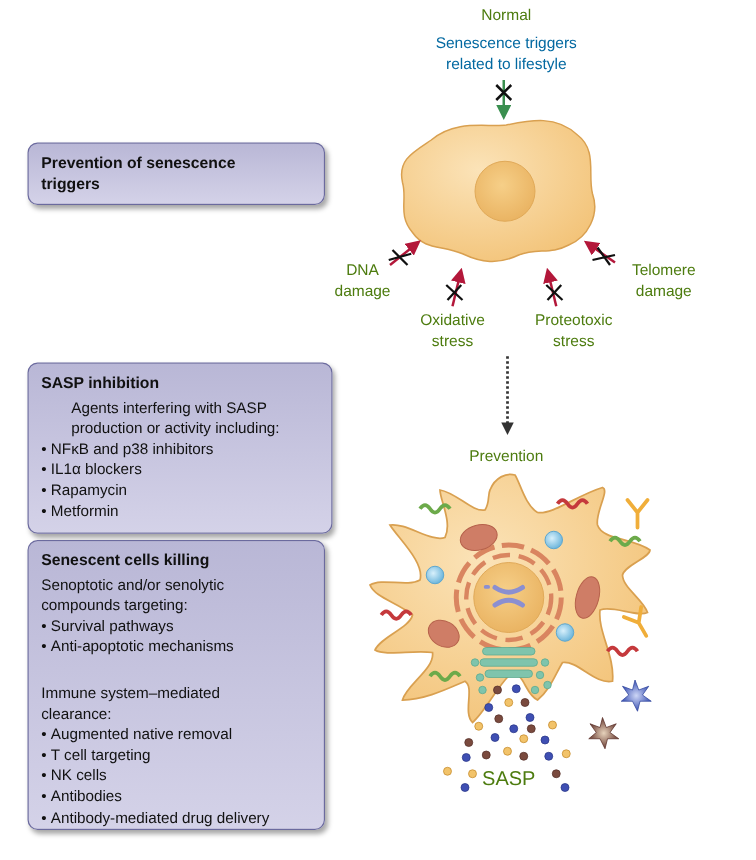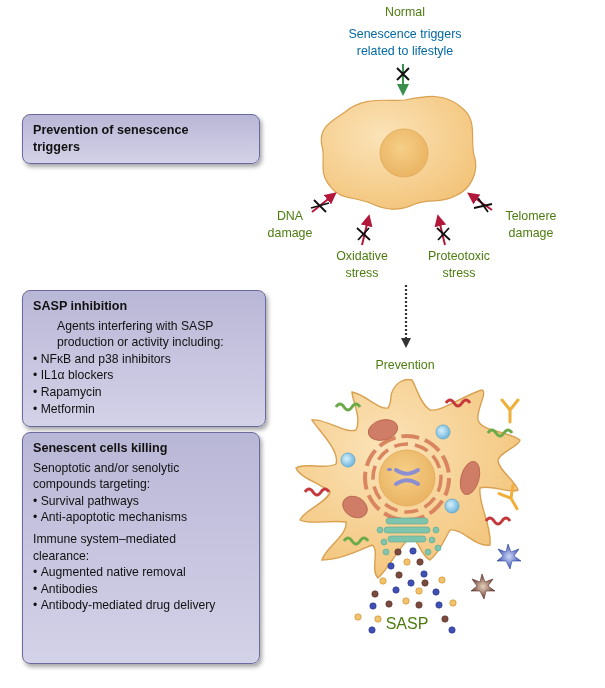--- a/index.html
+++ b/index.html
@@ -8,21 +8,21 @@
   .box {
     position: absolute; box-sizing: border-box;
     border: 1.5px solid #6b6a9e; border-radius: 8px;
     background: linear-gradient(180deg, #b9b7d6 0%, #d4d2e8 100%);
     box-shadow: 2px 3px 4px rgba(0,0,0,0.35);
     padding: 7px 10px 6px 10px;
     font-size: 12.2px; line-height: 16.6px;
   }
   .box .title { font-weight: bold; font-size: 12.6px; margin-bottom: 3px; }
   .box .para { margin-top: 2px; }
-  .box .para + .para { margin-top: 5px; }
+  .box .para + .para { margin-top: 20px; }
   .box ul { list-style: none; margin: 0; padding: 0; }
   .box li::before { content: "\2022\00a0"; }
   .lbl { position: absolute; text-align: center; font-size: 12.4px; line-height: 16.5px; }
   .red { color: #4d7c0f; }
   .green { color: #0369a1; }
   .black { color: #4d7c0f; }
   svg.art { position: absolute; left: 0; top: 0; }
 </style>
 </head>
 <body>
@@ -48,20 +48,22 @@
     <div style="width:165px;">Senoptotic and/or senolytic compounds targeting:</div>
     <ul>
       <li>Survival pathways</li>
       <li>Anti-apoptotic mechanisms</li>
     </ul>
   </div>
   <div class="para">
     <div style="width:165px;">Immune system–mediated clearance:</div>
     <ul>
       <li>Augmented native removal</li>
+      <li>T cell targeting</li>
+      <li>NK cells</li>
       <li>Antibodies</li>
       <li>Antibody-mediated drug delivery</li>
     </ul>
   </div>
 </div>
 
 <svg class="art" width="605" height="688" viewBox="0 0 605 688">
   <defs>
     <radialGradient id="cellGrad" cx="0.4" cy="0.35" r="0.7">
       <stop offset="0" stop-color="#fbe3b8"></stop>

